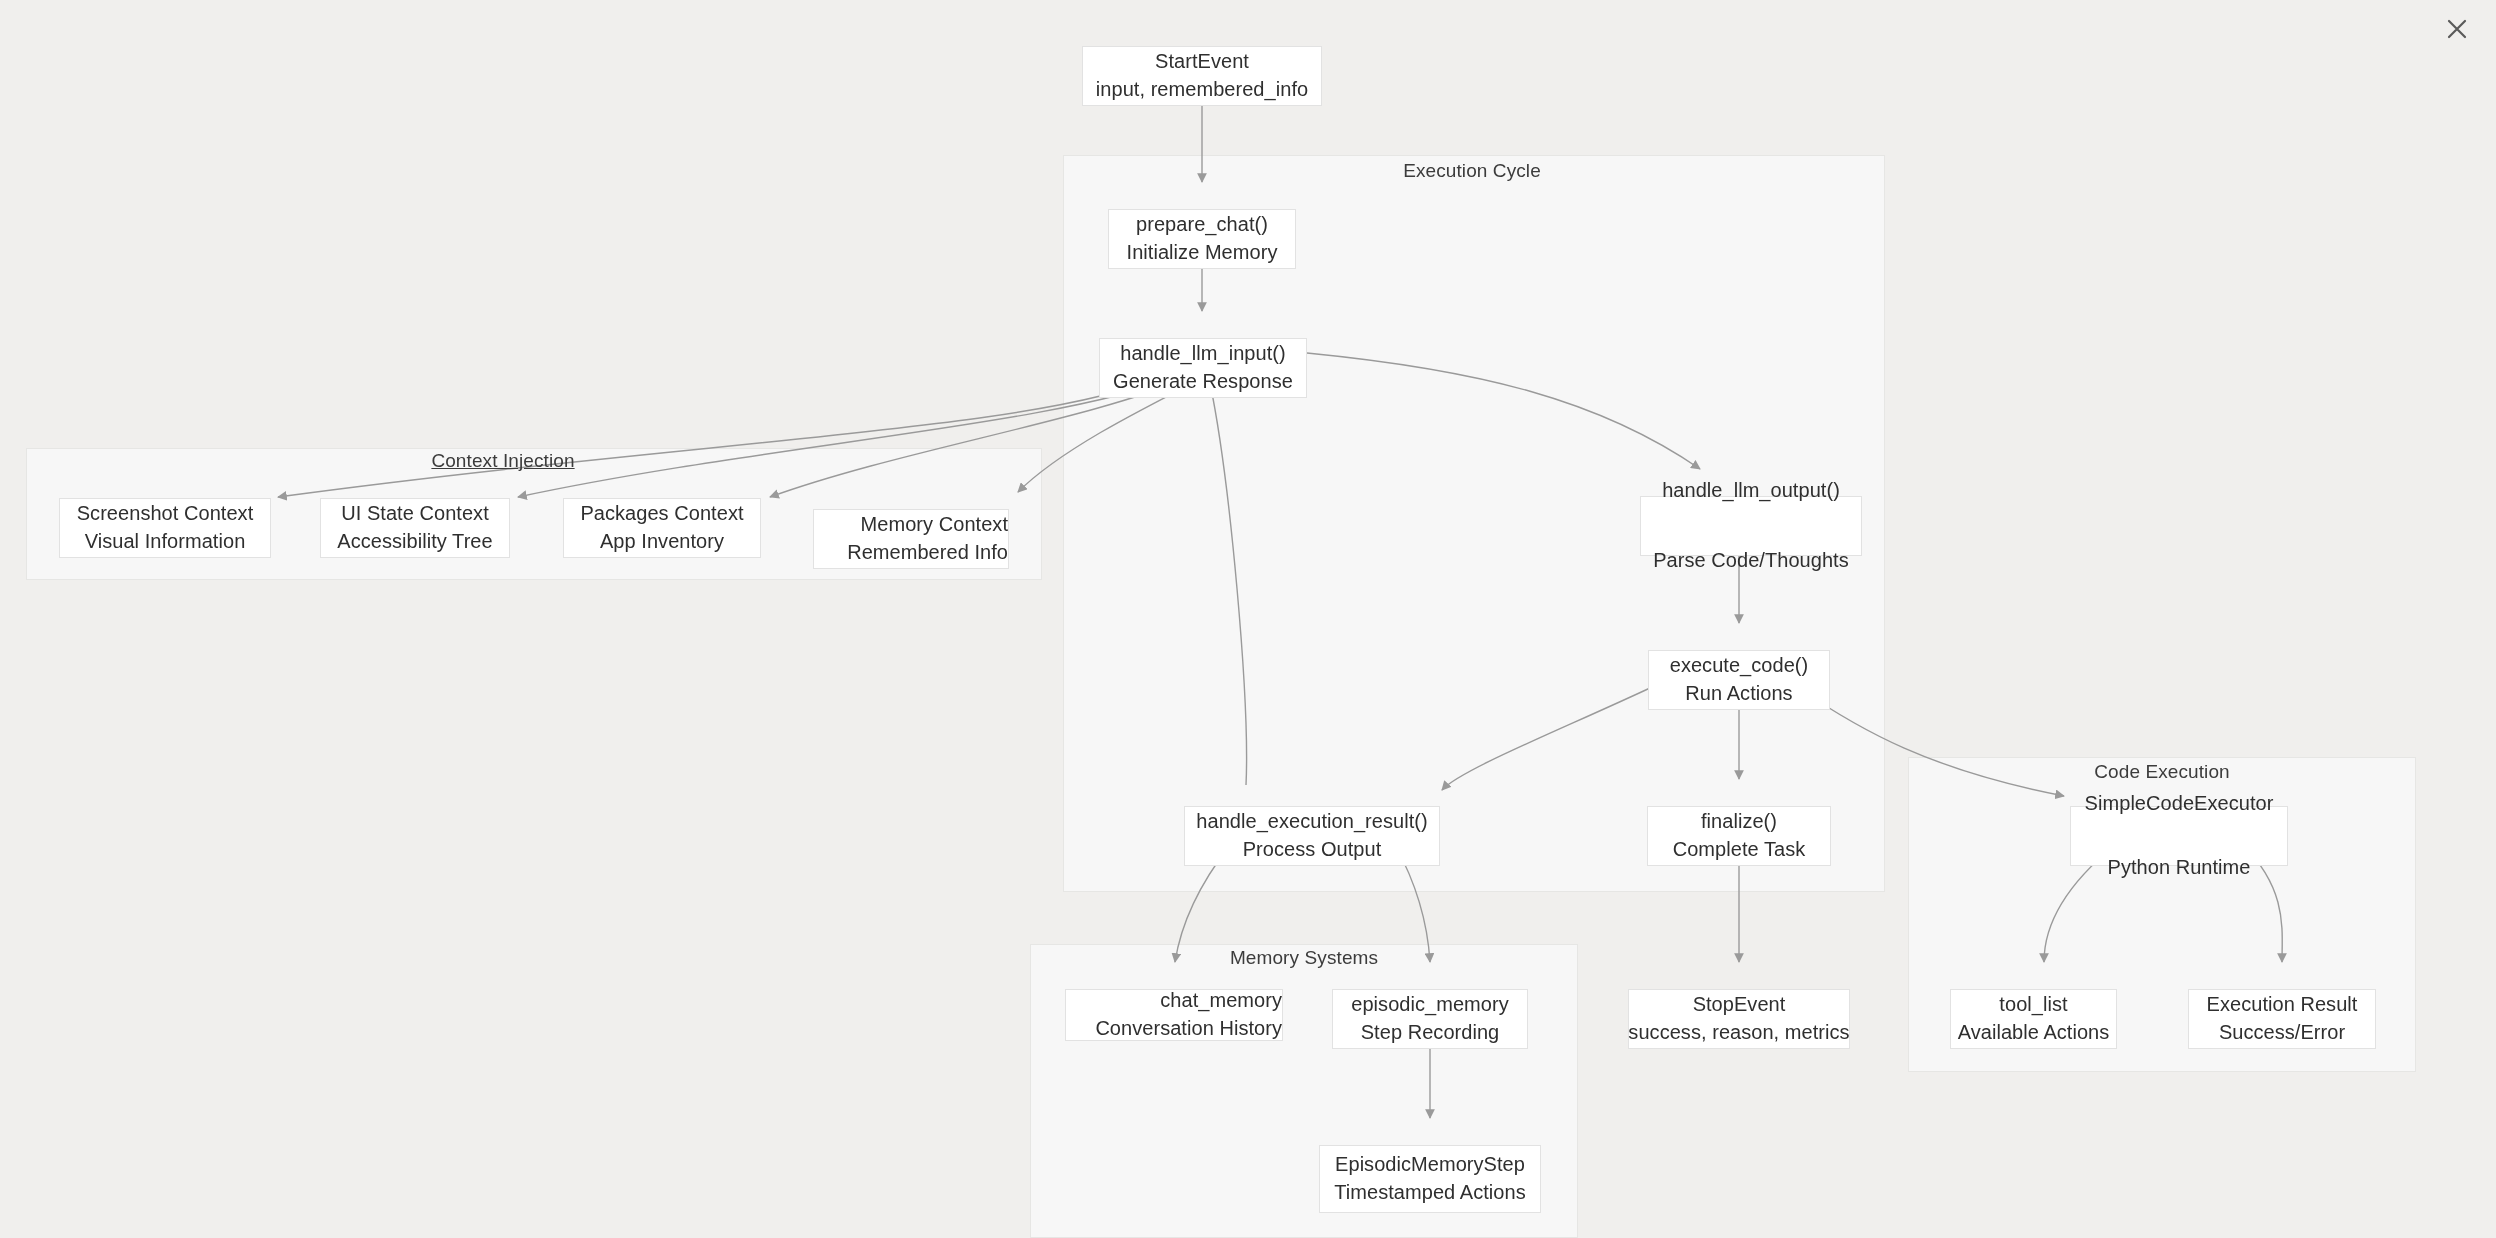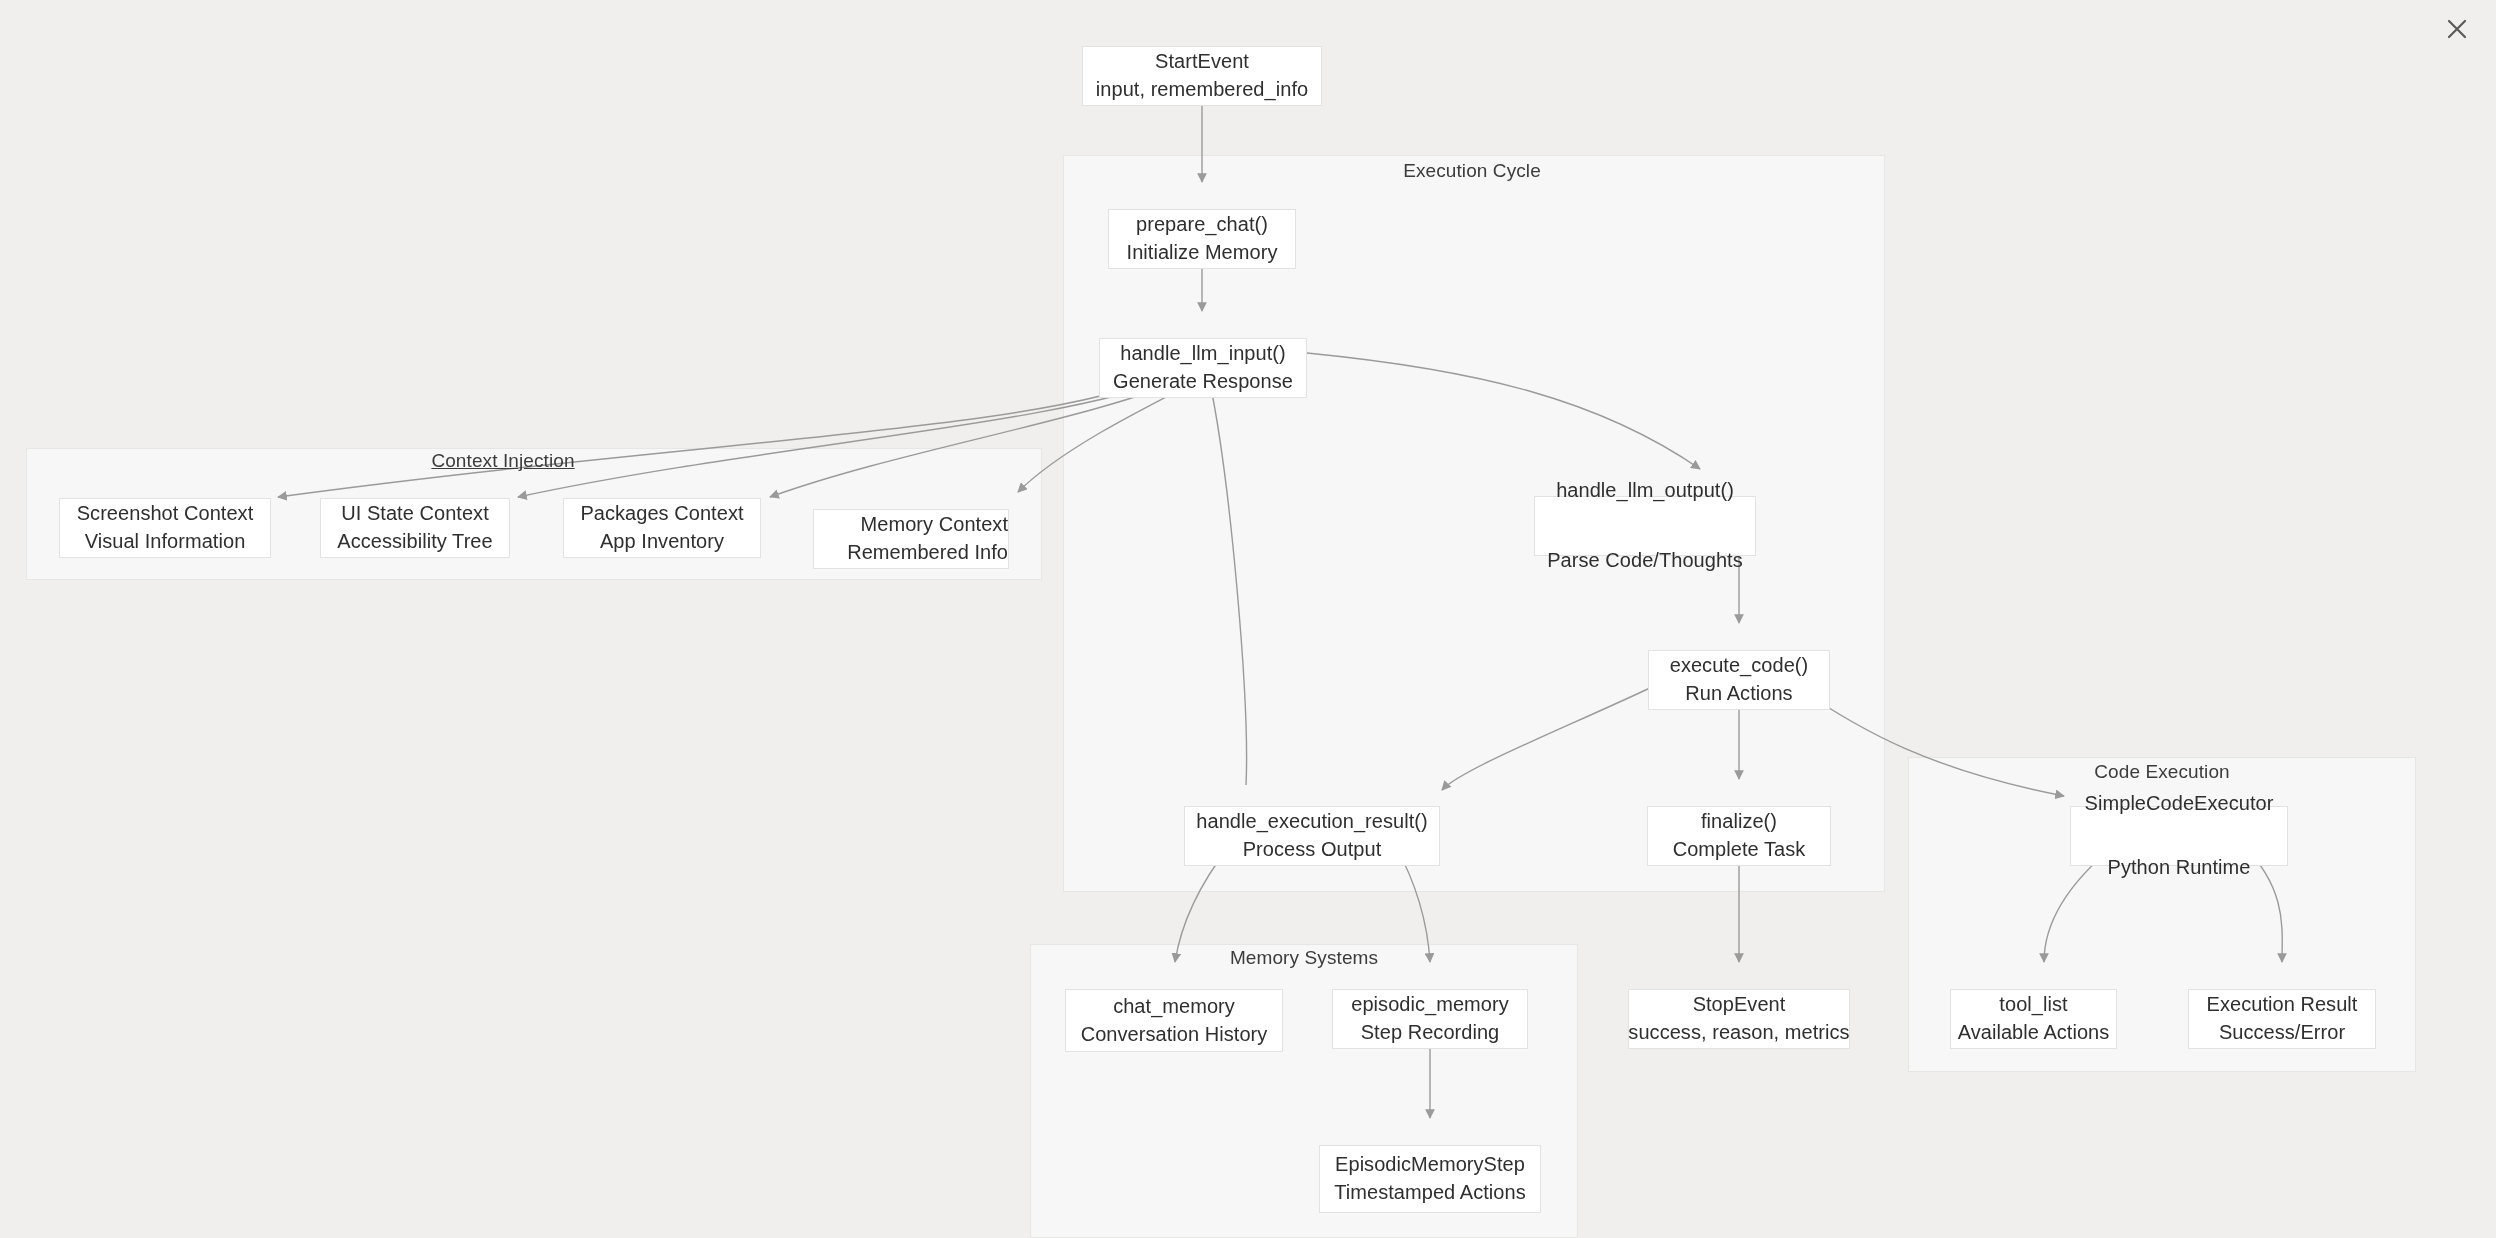--- a/index.html
+++ b/index.html
@@ -118,21 +118,21 @@
         <span class="ln">input, remembered_info</span>
       </div>
       <div class="node" style="left: 1108px; top: 188px; width: 188px; height: 60px;">
         <span class="ln">prepare_chat()</span>
         <span class="ln">Initialize Memory</span>
       </div>
       <div class="node" style="left: 1099px; top: 317px; width: 208px; height: 60px;">
         <span class="ln">handle_llm_input()</span>
         <span class="ln">Generate Response</span>
       </div>
-      <div class="node" style="left: 1534px; top: 475px; width: 222px; height: 60px; gap: 42px;">
+      <div class="node" style="left: 1640px; top: 475px; width: 222px; height: 60px; gap: 42px;">
         <span class="ln">handle_llm_output()</span>
         <span class="ln">Parse Code/Thoughts</span>
       </div>
       <div class="node" style="left: 1648px; top: 629px; width: 182px; height: 60px;">
         <span class="ln">execute_code()</span>
         <span class="ln">Run Actions</span>
       </div>
       <div class="node" style="left: 1184px; top: 785px; width: 256px; height: 60px;">
         <span class="ln">handle_execution_result()</span>
         <span class="ln">Process Output</span>
@@ -166,21 +166,21 @@
         <span class="ln">Python Runtime</span>
       </div>
       <div class="node" style="left: 1950px; top: 968px; width: 167px; height: 60px;">
         <span class="ln">tool_list</span>
         <span class="ln">Available Actions</span>
       </div>
       <div class="node" style="left: 2188px; top: 968px; width: 188px; height: 60px;">
         <span class="ln">Execution Result</span>
         <span class="ln">Success/Error</span>
       </div>
-      <div class="node" style="left: 1065px; top: 968px; width: 218px; height: 63px;">
+      <div class="node" style="left: 1065px; top: 968px; width: 218px; height: 52px; align-items: flex-end;">
         <span class="ln">chat_memory</span>
         <span class="ln">Conversation History</span>
       </div>
       <div class="node" style="left: 1332px; top: 968px; width: 196px; height: 60px;">
         <span class="ln">episodic_memory</span>
         <span class="ln">Step Recording</span>
       </div>
       <div class="node" style="left: 1319px; top: 1124px; width: 222px; height: 68px;">
         <span class="ln">EpisodicMemoryStep</span>
         <span class="ln">Timestamped Actions</span>

